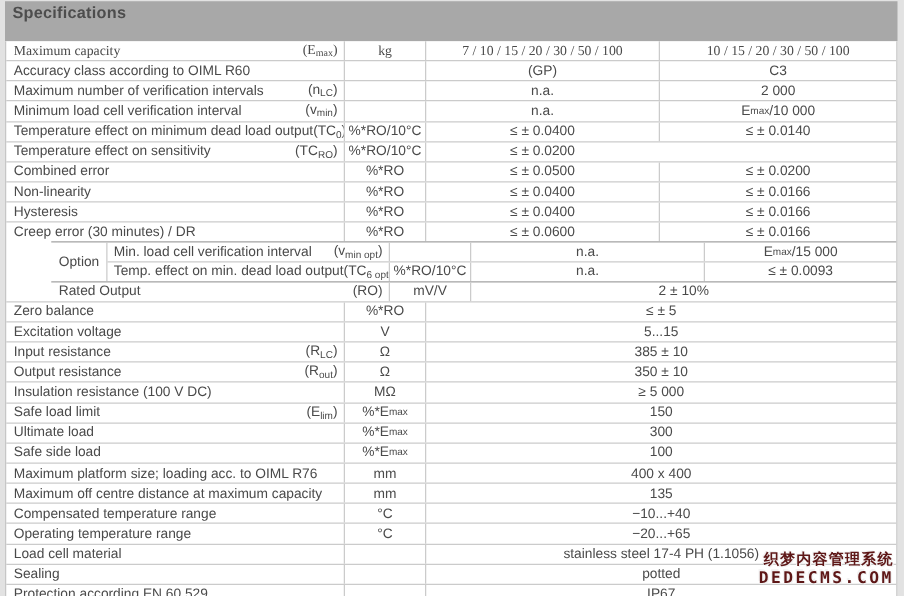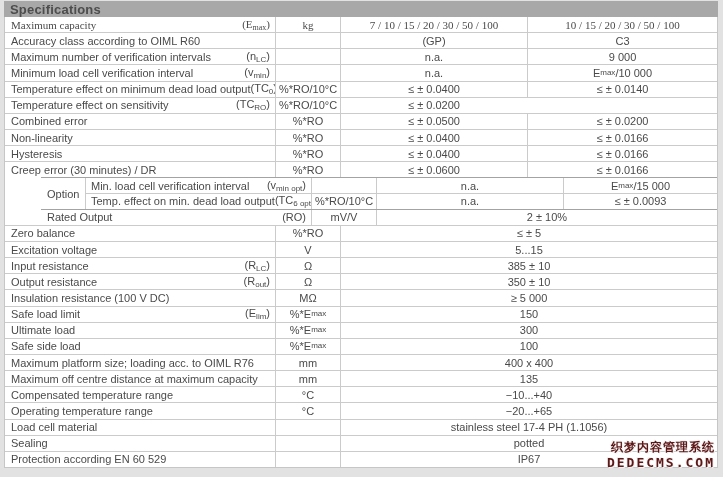--- a/index.html
+++ b/index.html
@@ -5,21 +5,21 @@
   * { box-sizing: border-box; margin: 0; padding: 0; }
   html, body {
     width: 723px; height: 477px;
     background: #e2e2e2;
     font-family: "Liberation Sans", "DejaVu Sans", sans-serif;
   }
   .page { position: relative; width: 723px; height: 477px; background: #e2e2e2; overflow: hidden; }
   .sheet { position: absolute; left: 4px; top: 1px; width: 714px; }
 
   .header-bar {
-    height: 16px; background: #a8a8a8;
+    height: 32px; background: #a8a8a8;
     color: #4d4d4d; font-weight: bold; font-size: 13px; line-height: 18px;
     padding-left: 6px; letter-spacing: 0.2px;
   }
 
   .table {
     display: flex; flex-direction: column;
     height: 451px; background: #ffffff;
     border-left: 1px solid #c6c6c6; border-right: 1px solid #c6c6c6; border-bottom: 1px solid #c6c6c6;
   }
   .row { display: flex; flex: 1; min-height: 0; border-top: 1px solid #cbcbcb; }
@@ -82,21 +82,21 @@
           <div class="cell val val1">(GP)</div>
           <div class="cell val val2">C3</div>
         </div>
         <div class="row">
           <div class="cell param">
             <span>Maximum number of verification intervals</span>
             <span>(n<sub>LC</sub>)</span>
           </div>
           <div class="cell unit"></div>
           <div class="cell val val1">n.a.</div>
-          <div class="cell val val2">9 000</div>
+          <div class="cell val val2">2 000</div>
         </div>
         <div class="row">
           <div class="cell param">
             <span>Minimum load cell verification interval</span>
             <span>(v<sub>min</sub>)</span>
           </div>
           <div class="cell unit"></div>
           <div class="cell val val1">n.a.</div>
           <div class="cell val val2">E<sub>max</sub> /10 000</div>
         </div>

